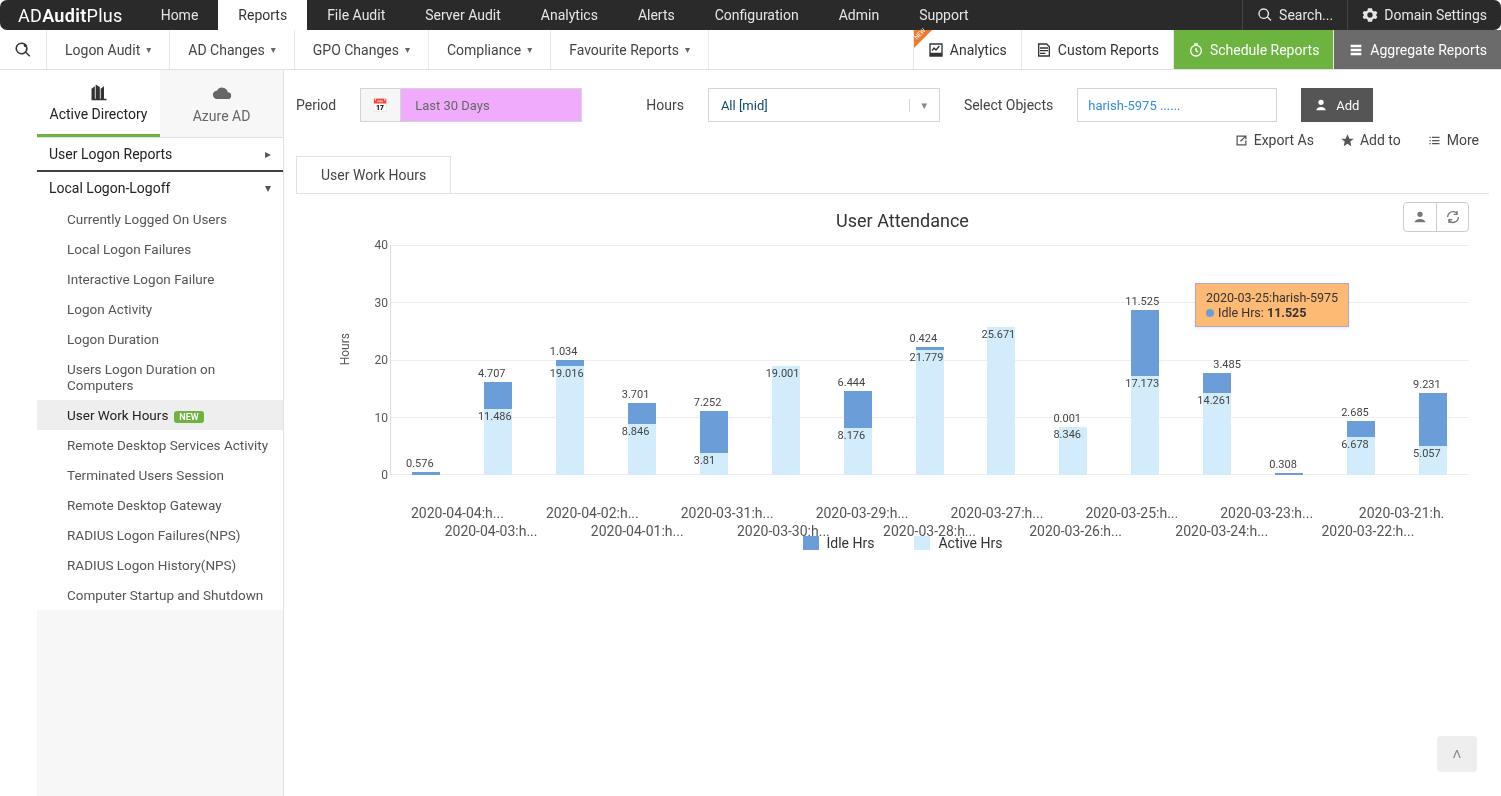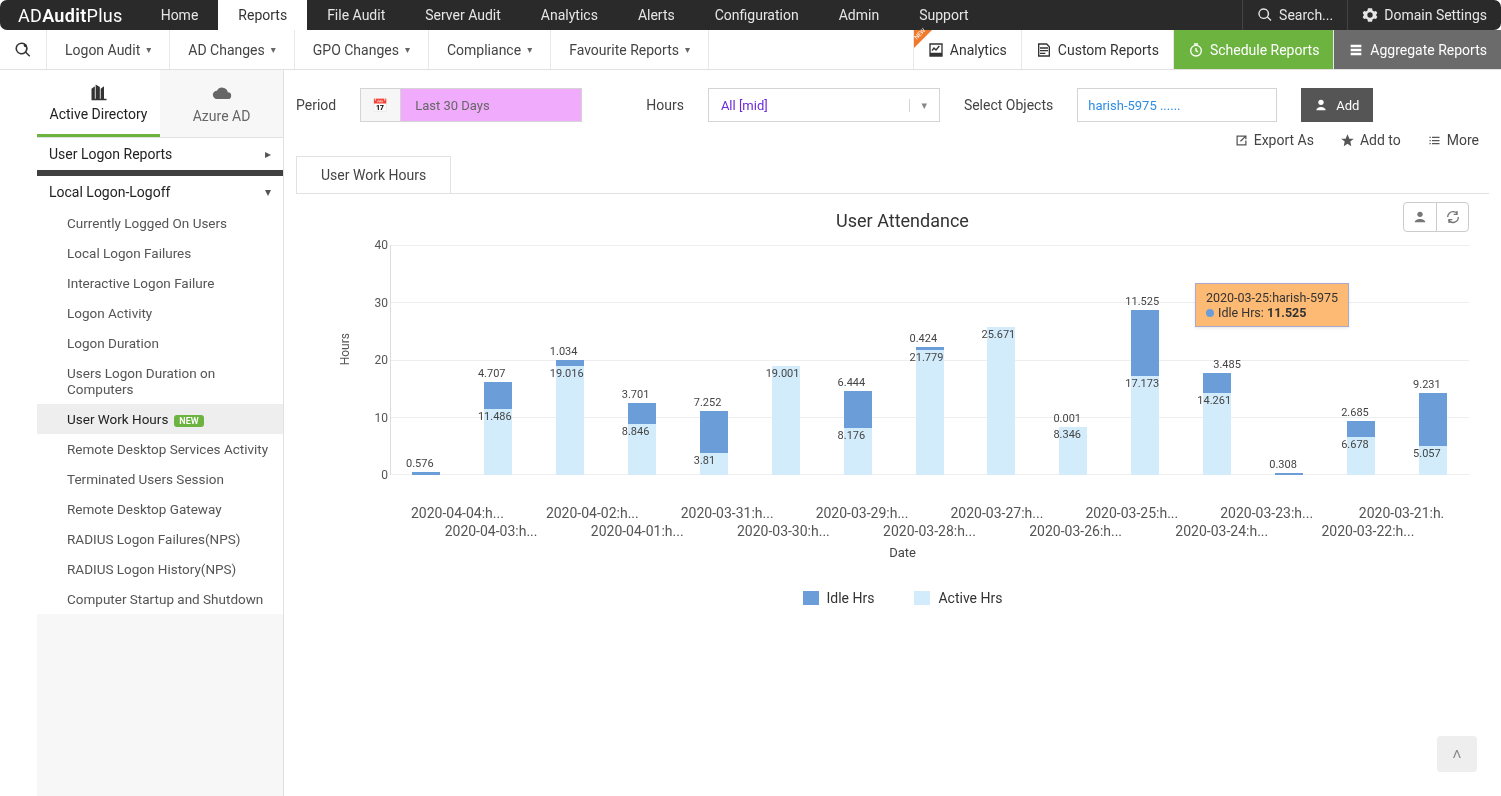--- a/index.html
+++ b/index.html
@@ -54,21 +54,21 @@
 .pill-new { background:#6cb33f; color:#fff; font-size:9px; padding:1px 5px; border-radius:3px; margin-left:6px; font-weight:600; }
 .collapse-handle { position:absolute; left:286px; top:360px; width:14px; height:44px; background:#ddd; border-radius:0 6px 6px 0; cursor:pointer; display:flex; align-items:center; justify-content:center; font-size:10px; color:#888; }
 
 
 .filters { display:flex; align-items:center; gap: 24px; flex-wrap: wrap; margin-bottom: 10px; }
 .filters label { font-size: 14px; color:#444; }
 .period-box { display:flex; align-items:stretch; height:34px; border:1px solid #d4d4d4; }
 .period-box .cal { width:40px; display:flex; align-items:center; justify-content:center; border-right:1px solid #d4d4d4; color:#777; background:#f6f6f6; }
 .period-box .val { width:180px; display:flex; align-items:center; padding:0 14px; color:#666; background:#f0abfc; }
 .select { display:flex; align-items:center; height:34px; border:1px solid #d4d4d4; }
-.select .val { width:200px; padding:0 12px; color:#6d28d9; }
+.select .val { width:200px; padding:0 12px; color:#0c4a6e; }
 .select .dd { width:30px; display:flex; align-items:center; justify-content:center; border-left:1px solid #d4d4d4; color:#888; font-size:11px; }
 .obj-input { height:34px; border:1px solid #d4d4d4; width:200px; padding:0 10px; color:#2f8de4; }
 .add-btn { height:34px; background:#555; color:#fff; display:flex; align-items:center; padding:0 14px; cursor:pointer; }
 .add-btn svg { fill:#fff; width:16px; height:16px; margin-right:5px; }
 
 .toolbar-right { display:flex; justify-content:flex-end; gap:26px; margin:6px 10px 8px 0; }
 .toolbar-right .tb { display:flex; align-items:center; cursor:pointer; color:#444; font-size:14px; }
 .toolbar-right svg { width:15px; height:15px; margin-right:5px; fill:#555; }
 
 
@@ -214,21 +214,21 @@
           </svg>
         <span>Active Directory</span>
       </div>
       <div class="src-tab">
         <svg viewBox="0 0 24 24">
             <path d="M6 18a5 5 0 010-10 7 7 0 0113 2 4 4 0 010 8H6z"></path>
           </svg>
         <span>Azure AD</span>
       </div>
     </div>
-    <div class="side-section" style="background:#fff;border-bottom:6px solid #404040;text-align:center;">
+    <div class="side-section" style="background:#fff;border-bottom:2px solid #404040;text-align:center;">
       <span>User Logon Reports</span>
       <span class="arrow">▸</span>
     </div>
     <div class="side-section" style="background:#fff;">
       <span>Local Logon-Logoff</span>
       <span class="arrow">▾</span>
     </div>
     <ul class="side-list" id="side-list">
         <li>Currently Logged On Users</li>
         <li>Local Logon Failures</li>
@@ -468,21 +468,20 @@
               <span>2020-03-24:h...</span>
               <span>2020-03-22:h...</span>
             </div>
         </div>
         <div class="tooltip" id="tooltip" style="top:38px; right:120px;">
           <div>2020-03-25:harish-5975</div>
           <div><span class="dot"></span><span>Idle Hrs:</span> <b>11.525</b></div>
         </div>
       </div>
 
-      <div class="xlabel">Date</div>
 
       <div class="legend">
         <div class="item">
             <span class="swatch" style="background:#6b9dd8"></span>
             <span>Idle Hrs</span>
           </div>
         <div class="item">
             <span class="swatch" style="background:#d2ecfb"></span>
             <span>Active Hrs</span>
           </div>

